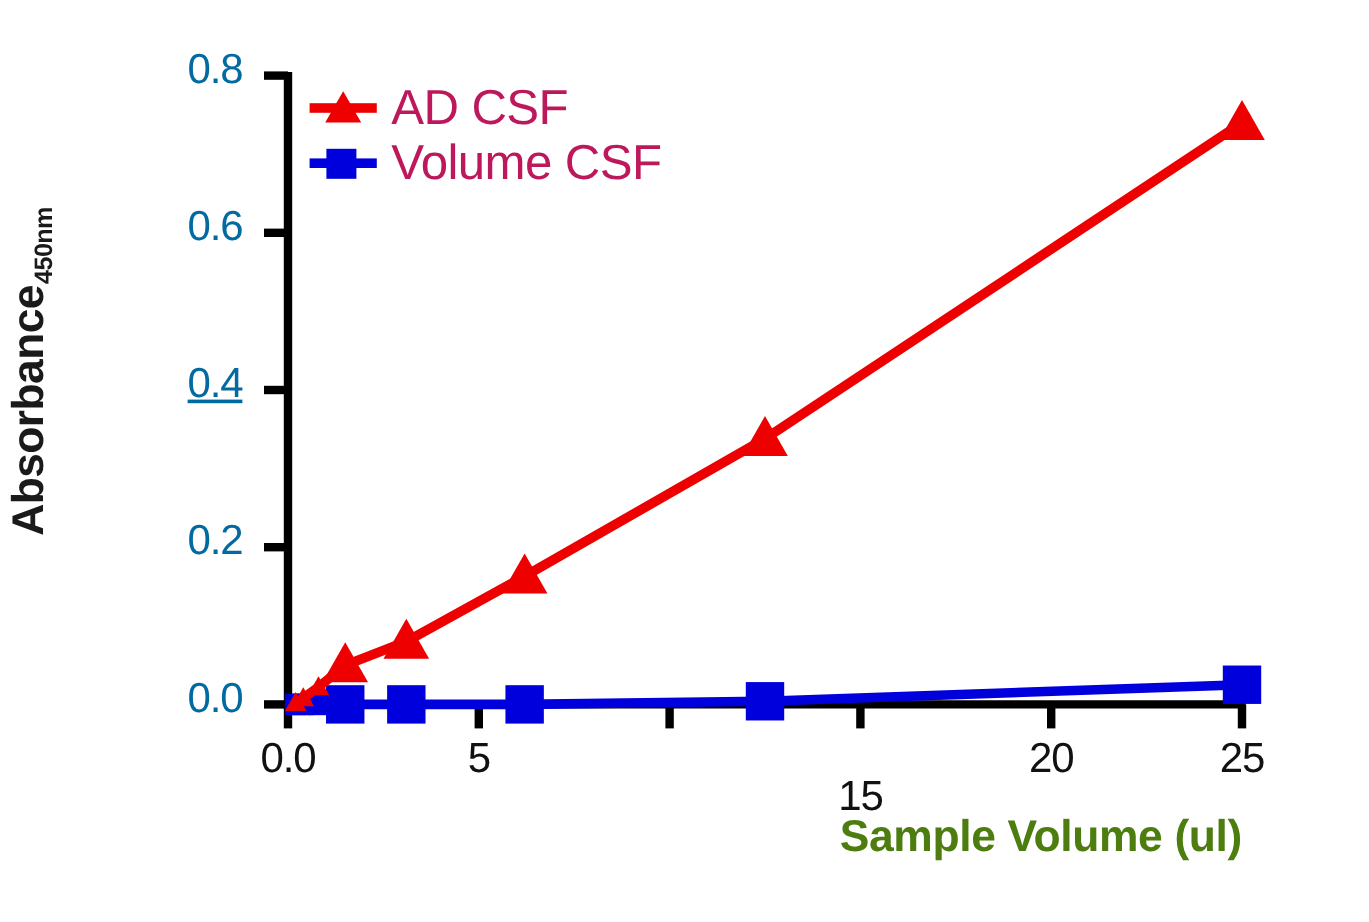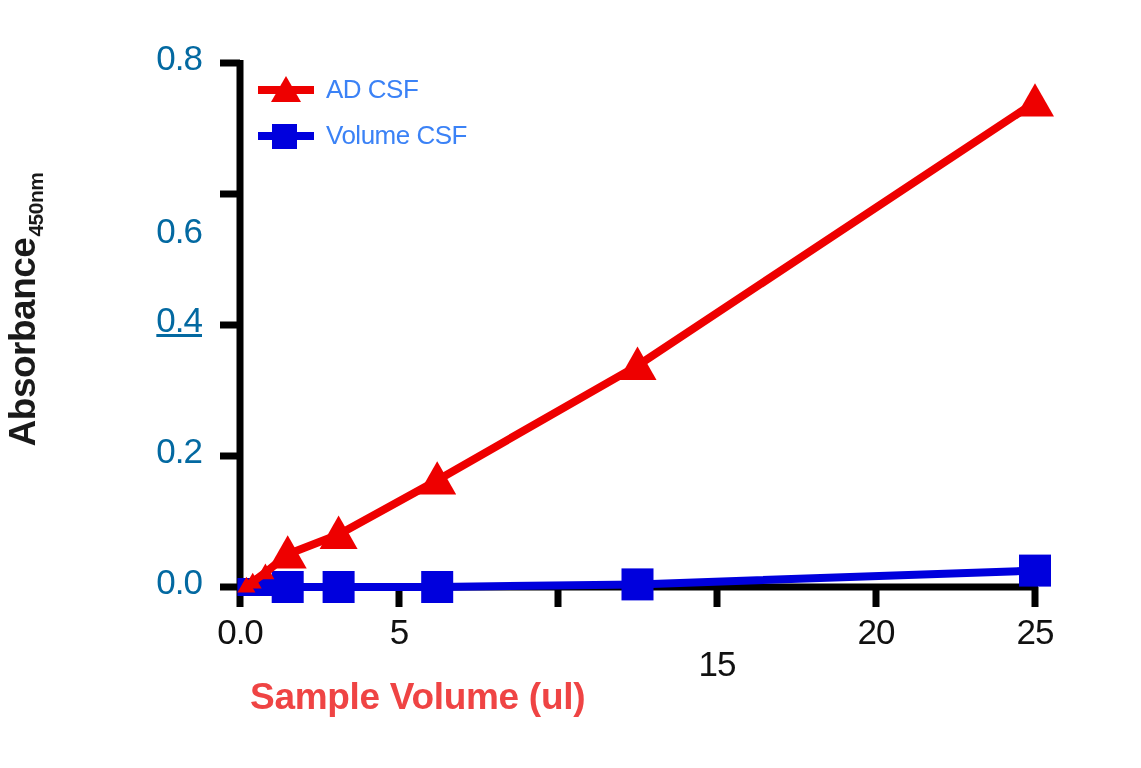--- a/index.html
+++ b/index.html
@@ -42,27 +42,27 @@
     font-size: 21px;
     font-weight: bold;
     vertical-align: baseline;
     position: relative;
     top: 8px;
     left: 1px;
   }
   
   #xlabel {
     position: absolute;
-    left: 250px;
+    left: 240px;
     top: 676px;
     width: 795px;
-    text-align: left;
+    text-align: right;
     font-size: 37px;
     font-weight: bold;
-    color: #ef4444;
+    color: #4d7c0f;
     letter-spacing: -0.3px;
     font-family: "Liberation Sans", sans-serif;
   }
   
   .ytick-label {
     position: absolute;
     right: 0;
     width: 92px;
     text-align: right;
     font-size: 35px;
@@ -124,22 +124,22 @@
     border-right: 15px solid transparent;
   }
   .legend-marker .sq {
     position: absolute;
     left: 14px;
     top: 4px;
     width: 25px;
     height: 25px;
   }
   .legend-label {
-    font-size: 26px;
-    color: #3b82f6;
+    font-size: 41px;
+    color: #be185d;
     margin-left: 12px;
     white-space: nowrap;
     letter-spacing: -0.5px;
     font-family: "Liberation Sans", sans-serif;
   }
   #plot-svg {
     position: absolute;
     left: 0;
     top: 0;
   }
@@ -150,21 +150,21 @@
 <div id="figure">
 
   <div id="ylabel-wrap">
     <div id="ylabel"><span>Absorbance</span><span class="sub">450nm</span></div>
   </div>
 
   <div class="ytick-holder" style="top:63px;">
     <div class="ytick-label" style="top:-25px;">0.8</div>
   </div>
   <div class="ytick-holder" style="top:194px;">
-    <div class="ytick-label" style="top:-25px;margin-top:42px;">0.6</div>
+    <div class="ytick-label" style="top:-25px;">0.6</div>
   </div>
   <div class="ytick-holder" style="top:325px;">
     <div class="ytick-label" style="top:-25px;text-decoration:underline;">0.4</div>
   </div>
   <div class="ytick-holder" style="top:456px;">
     <div class="ytick-label" style="top:-25px;">0.2</div>
   </div>
   <div class="ytick-holder" style="top:587px;">
     <div class="ytick-label" style="top:-25px;">0.0</div>
   </div>

